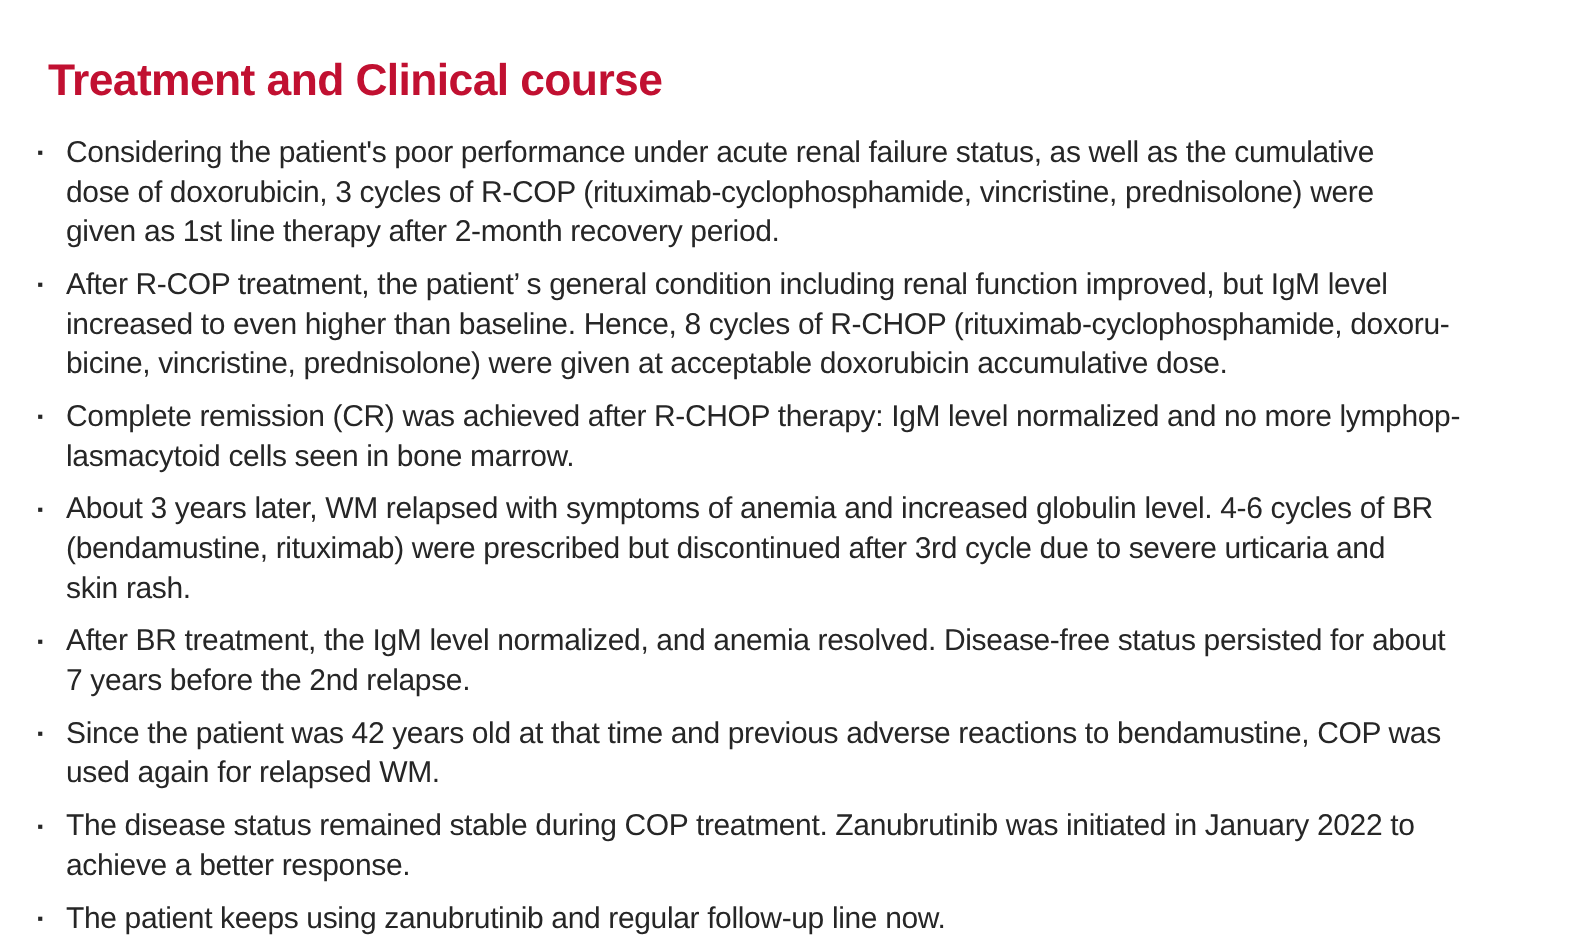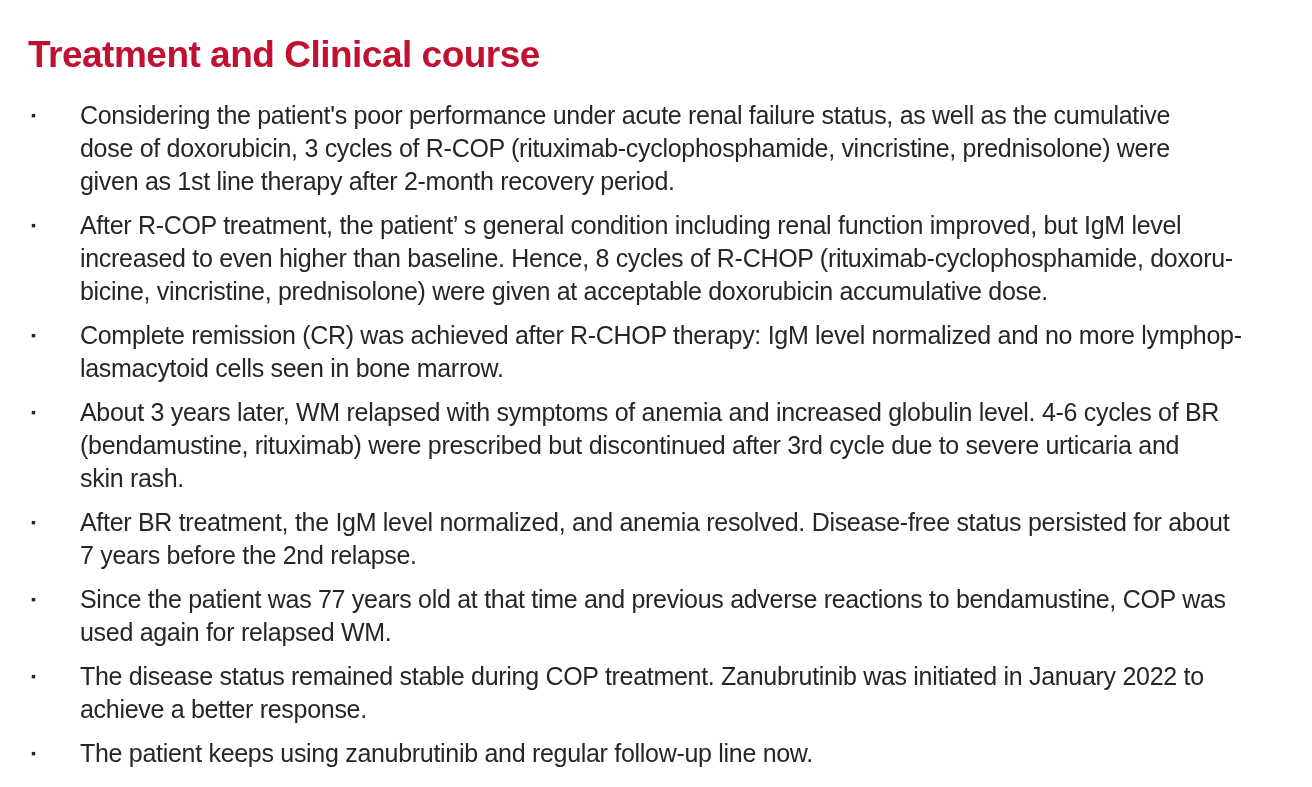--- a/index.html
+++ b/index.html
@@ -9,21 +9,21 @@
   }
   .slide {
     position: relative;
     width: 1312px;
     height: 787px;
     background: #FFFFFF;
     overflow: hidden;
     font-family: "Liberation Sans", sans-serif;
   }
   .slide-title {
-    margin: 4px;
+    margin: 16px;
     padding: 30px 0 0 24px;
     font-size: 37px;
     font-weight: 700;
     letter-spacing: -0.5px;
     color: #C11031;
     line-height: 42px;
   }
   .bullet-list {
     list-style: none;
     margin: 23px 0 0 0;
@@ -42,21 +42,20 @@
     color: #262626;
     user-select: none;
   }
   .bullet-text {
     flex: 1 1 auto;
     font-size: 25px;
     letter-spacing: -0.3px;
     line-height: 33px;
     color: #262626;
     white-space: pre;
-    margin-left: 25px;
   }
 </style>
 </head>
 <body>
 
 <div class="slide">
   <h1 class="slide-title">Treatment and Clinical course</h1>
 
   <ul class="bullet-list">
     <li class="bullet-item">
@@ -82,21 +81,21 @@
 (bendamustine, rituximab) were prescribed but discontinued after 3rd cycle due to severe urticaria and
 skin rash.</div>
     </li>
     <li class="bullet-item">
       <span class="bullet-marker">▪</span>
       <div class="bullet-text">After BR treatment, the IgM level normalized, and anemia resolved. Disease-free status persisted for about
 7 years before the 2nd relapse.</div>
     </li>
     <li class="bullet-item">
       <span class="bullet-marker">▪</span>
-      <div class="bullet-text">Since the patient was 77 years old at that time and previous adverse reactions to bendamustine, COP was
+      <div class="bullet-text">Since the patient was 42 years old at that time and previous adverse reactions to bendamustine, COP was
 used again for relapsed WM.</div>
     </li>
     <li class="bullet-item">
       <span class="bullet-marker">▪</span>
       <div class="bullet-text">The disease status remained stable during COP treatment. Zanubrutinib was initiated in January 2022 to
 achieve a better response.</div>
     </li>
     <li class="bullet-item">
       <span class="bullet-marker">▪</span>
       <div class="bullet-text">The patient keeps using zanubrutinib and regular follow-up line now.</div>

